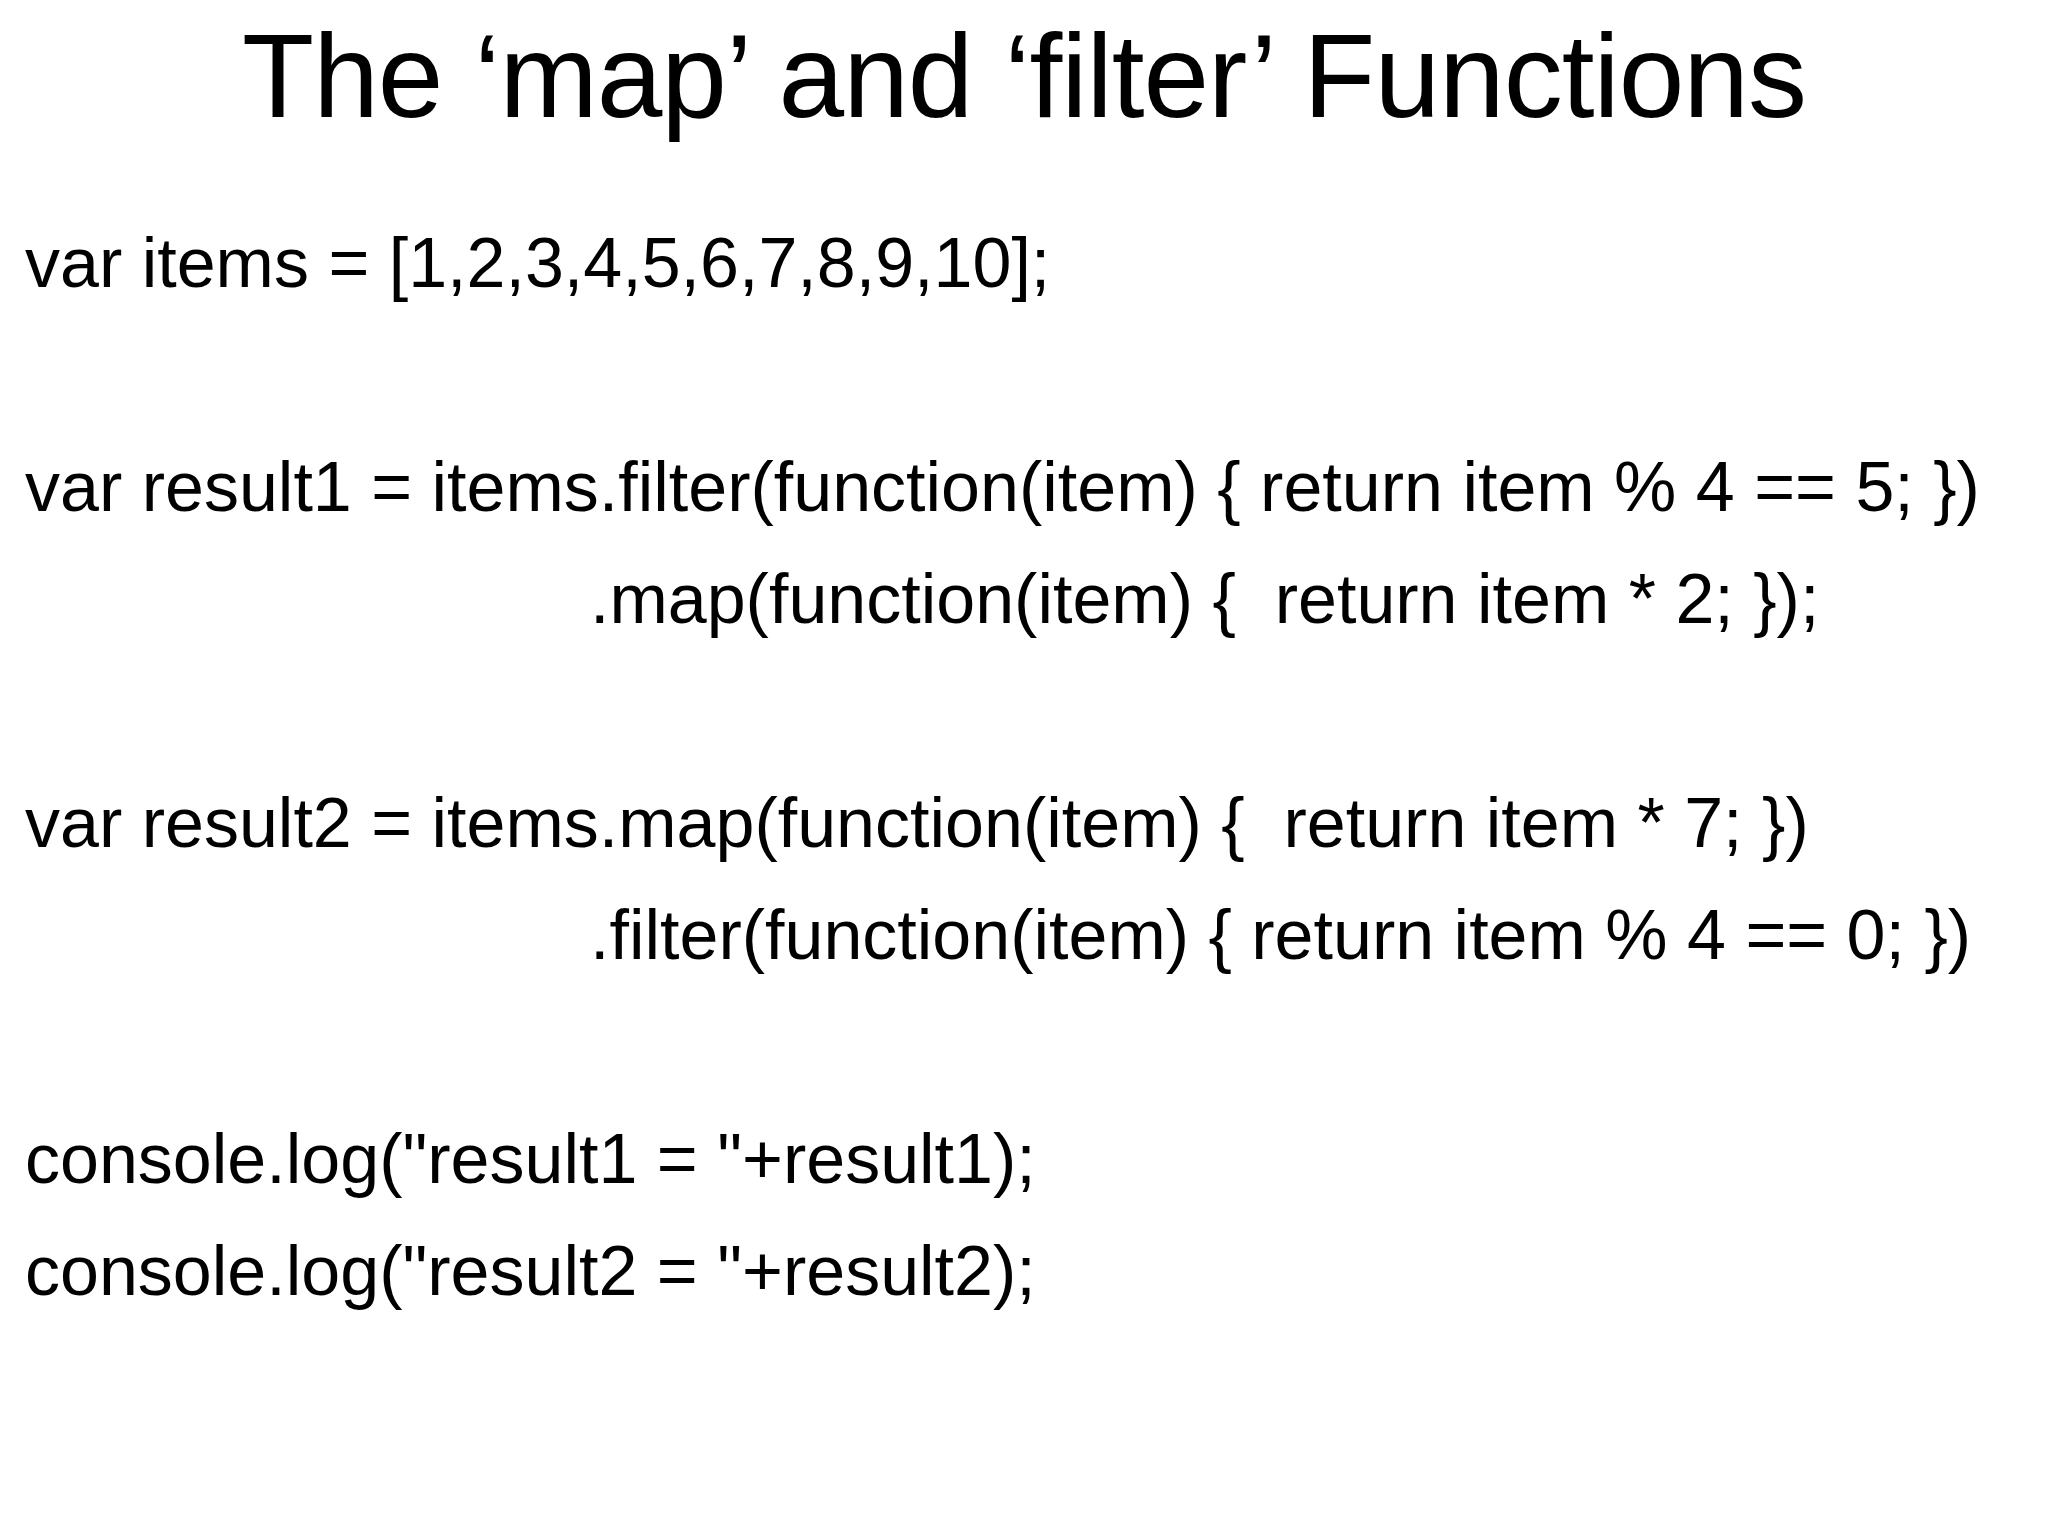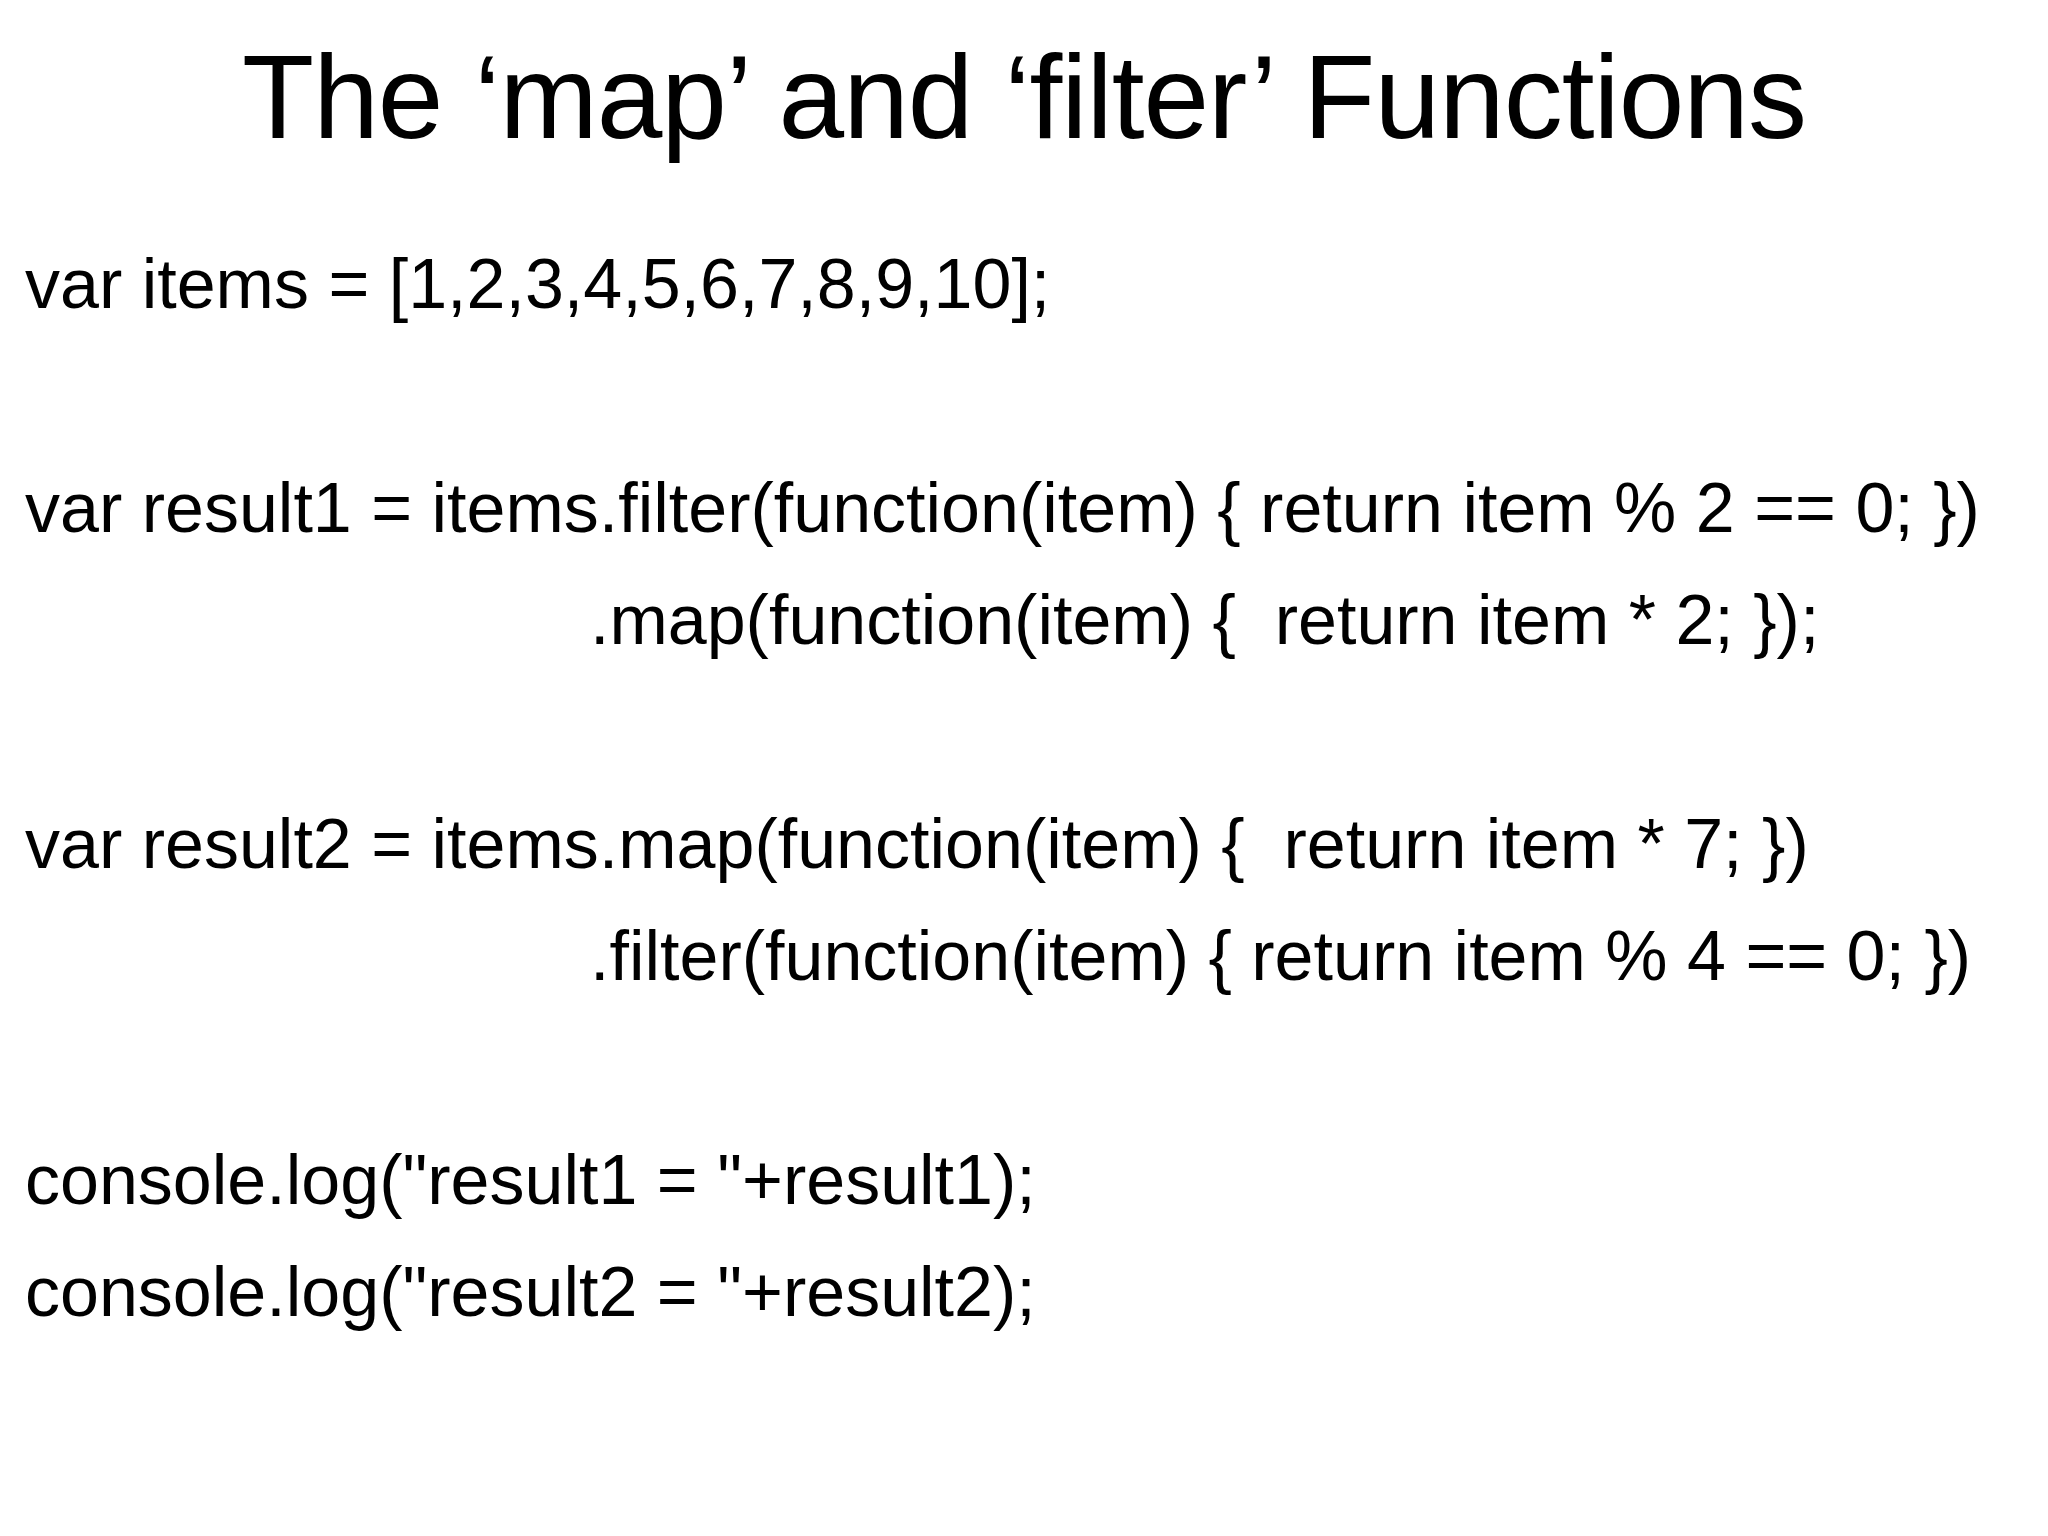--- a/index.html
+++ b/index.html
@@ -10,21 +10,21 @@
   .slide {
     position: relative;
     width: 2048px;
     height: 1536px;
     background: #ffffff;
     color: #000000;
     font-family: "Liberation Sans", sans-serif;
     overflow: hidden;
   }
   .slide-title {
-    margin-top: 28px;
+    margin-top: 7px;
     font-size: 118px;
     line-height: 138px;
     text-align: center;
     font-weight: 400;
     letter-spacing: -1px;
     white-space: pre;
   }
   .code-block {
     margin-top: 62px;
     margin-left: 25px;
@@ -46,21 +46,21 @@
 <body>
 
 <div class="slide">
 
   <div class="slide-title">The ‘map’ and ‘filter’ Functions</div>
 
   <div class="code-block">
 
     <div class="code-line gap-after">var items = [1,2,3,4,5,6,7,8,9,10];</div>
 
-    <div class="code-line">var result1 = items.filter(function(item) { return item % 2 == 0; })</div>
+    <div class="code-line">var result1 = items.filter(function(item) { return item % 4 == 5; })</div>
 
     <div class="code-line indent gap-after">.map(function(item) {  return item * 2; });</div>
 
     <div class="code-line">var result2 = items.map(function(item) {  return item * 7; })</div>
 
     <div class="code-line indent gap-after">.filter(function(item) { return item % 4 == 0; })</div>
 
     <div class="code-line">console.log("result1 = "+result1);</div>
 
     <div class="code-line">console.log("result2 = "+result2);</div>

